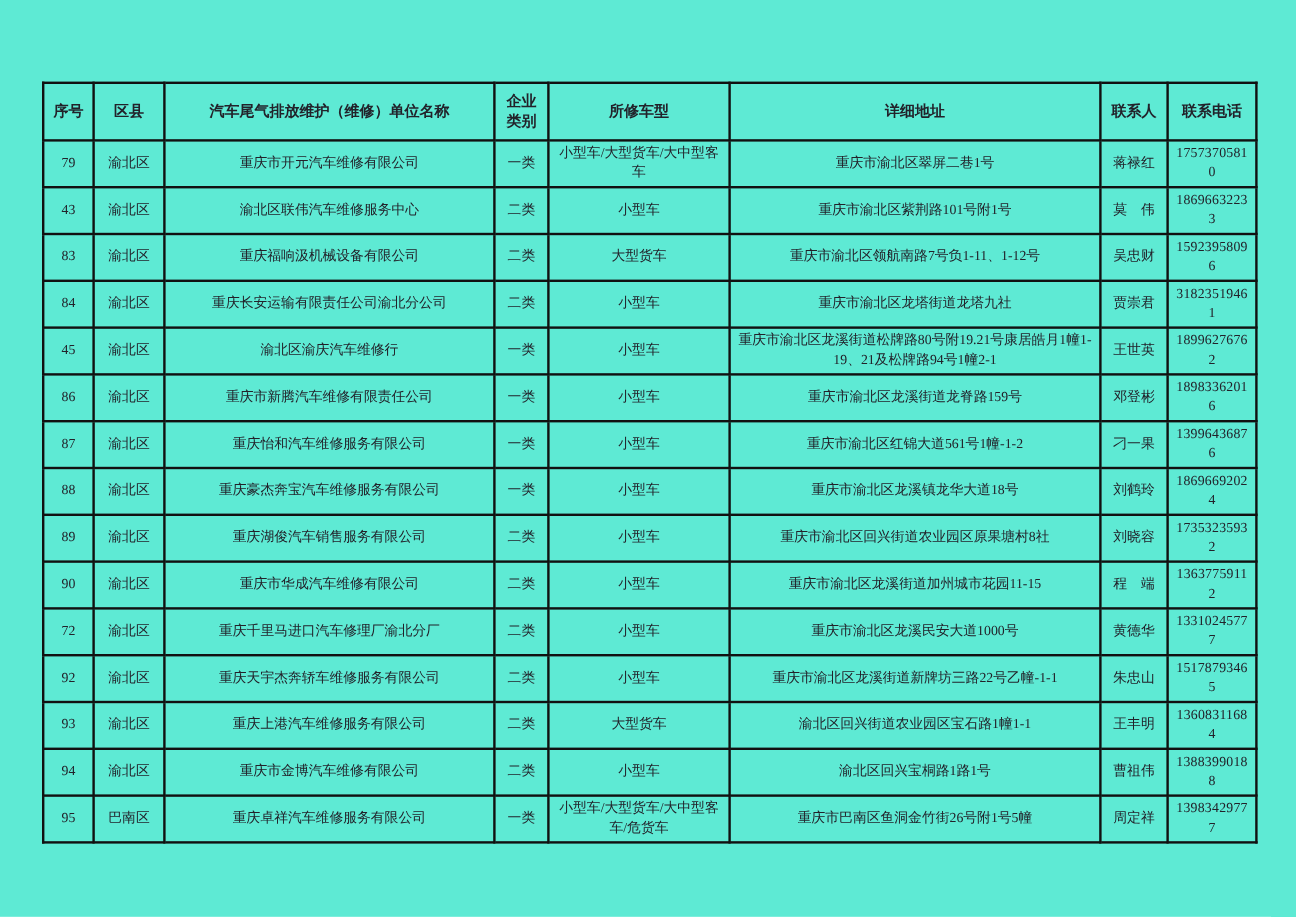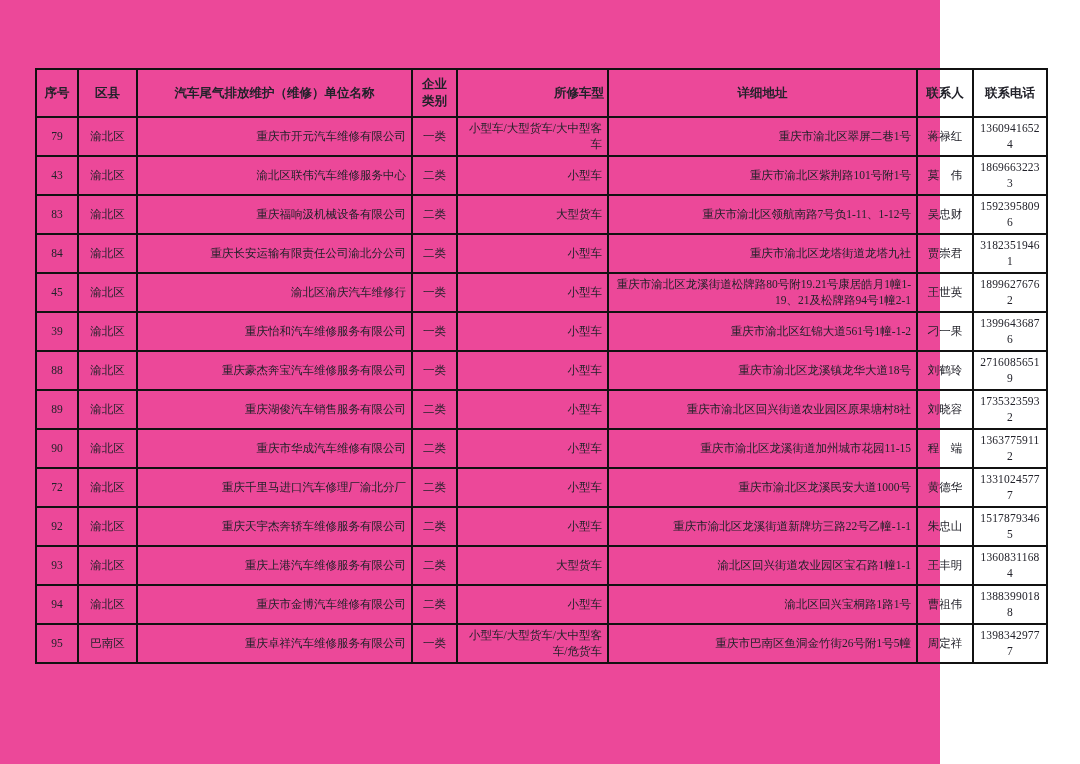--- a/index.html
+++ b/index.html
@@ -1,21 +1,21 @@
 <!DOCTYPE html>
 <html><head>
 <meta charset="utf-8">
 <style>
   html,body{margin:0;padding:0;background:#ffffff;}
   body{
     width:1080px;height:764px;overflow:hidden;
     font-family:"Liberation Serif","DejaVu Serif",serif;
     color:#22222a;
   }
-  .page{position:relative;width:940px;height:764px;background:#ec4899;text-decoration:underline;}
+  .page{position:relative;width:1080px;height:764px;background:#5eead4;text-decoration:underline;}
   table.units{
     position:absolute;left:35px;top:68px;
     width:1011px;
     border-collapse:collapse;
     table-layout:fixed;
   }
   table.units th, table.units td{
     border:2px solid #111111;
     padding:3px 5px;
     font-size:11.5px;
@@ -25,21 +25,21 @@
     overflow:hidden;
   }
   table.units th{
     font-size:12.5px;
     font-weight:bold;
     padding:4px 3px;
     height:38px;
   }
   table.units td{height:22px;}
   .al-center{text-align:center;}
-  .al-left{text-align:right;}
+  .al-left{text-align:center;}
   td.cell-phone{font-size:12px;letter-spacing:0.2px;}
   td.cell-index{font-size:12px;}
 </style>
 </head>
 <body>
 
 <div class="page">
   <table class="units">
     <colgroup>
         <col style="width: 42px;">
@@ -65,21 +65,21 @@
       </thead>
     <tbody>
         <tr>
           <td class="al-center cell-index">79</td>
           <td class="al-center cell-district">渝北区</td>
           <td class="al-left cell-company">重庆市开元汽车维修有限公司</td>
           <td class="al-center cell-category">一类</td>
           <td class="al-left cell-vehicle_types">小型车/大型货车/大中型客车</td>
           <td class="al-left cell-address">重庆市渝北区翠屏二巷1号</td>
           <td class="al-center cell-contact">蒋禄红</td>
-          <td class="al-center cell-phone">13609416524</td>
+          <td class="al-center cell-phone">17573705810</td>
         </tr>
         <tr>
           <td class="al-center cell-index">43</td>
           <td class="al-center cell-district">渝北区</td>
           <td class="al-left cell-company">渝北区联伟汽车维修服务中心</td>
           <td class="al-center cell-category">二类</td>
           <td class="al-left cell-vehicle_types">小型车</td>
           <td class="al-left cell-address">重庆市渝北区紫荆路101号附1号</td>
           <td class="al-center cell-contact">莫　伟</td>
           <td class="al-center cell-phone">18696632233</td>
@@ -108,38 +108,48 @@
           <td class="al-center cell-index">45</td>
           <td class="al-center cell-district">渝北区</td>
           <td class="al-left cell-company">渝北区渝庆汽车维修行</td>
           <td class="al-center cell-category">一类</td>
           <td class="al-left cell-vehicle_types">小型车</td>
           <td class="al-left cell-address">重庆市渝北区龙溪街道松牌路80号附19.21号康居皓月1幢1-19、21及松牌路94号1幢2-1</td>
           <td class="al-center cell-contact">王世英</td>
           <td class="al-center cell-phone">18996276762</td>
         </tr>
         <tr>
-          <td class="al-center cell-index">39</td>
+          <td class="al-center cell-index">86</td>
+          <td class="al-center cell-district">渝北区</td>
+          <td class="al-left cell-company">重庆市新腾汽车维修有限责任公司</td>
+          <td class="al-center cell-category">一类</td>
+          <td class="al-left cell-vehicle_types">小型车</td>
+          <td class="al-left cell-address">重庆市渝北区龙溪街道龙脊路159号</td>
+          <td class="al-center cell-contact">邓登彬</td>
+          <td class="al-center cell-phone">18983362016</td>
+        </tr>
+        <tr>
+          <td class="al-center cell-index">87</td>
           <td class="al-center cell-district">渝北区</td>
           <td class="al-left cell-company">重庆怡和汽车维修服务有限公司</td>
           <td class="al-center cell-category">一类</td>
           <td class="al-left cell-vehicle_types">小型车</td>
           <td class="al-left cell-address">重庆市渝北区红锦大道561号1幢-1-2</td>
           <td class="al-center cell-contact">刁一果</td>
           <td class="al-center cell-phone">13996436876</td>
         </tr>
         <tr>
           <td class="al-center cell-index">88</td>
           <td class="al-center cell-district">渝北区</td>
           <td class="al-left cell-company">重庆豪杰奔宝汽车维修服务有限公司</td>
           <td class="al-center cell-category">一类</td>
           <td class="al-left cell-vehicle_types">小型车</td>
           <td class="al-left cell-address">重庆市渝北区龙溪镇龙华大道18号</td>
           <td class="al-center cell-contact">刘鹤玲</td>
-          <td class="al-center cell-phone">27160856519</td>
+          <td class="al-center cell-phone">18696692024</td>
         </tr>
         <tr>
           <td class="al-center cell-index">89</td>
           <td class="al-center cell-district">渝北区</td>
           <td class="al-left cell-company">重庆湖俊汽车销售服务有限公司</td>
           <td class="al-center cell-category">二类</td>
           <td class="al-left cell-vehicle_types">小型车</td>
           <td class="al-left cell-address">重庆市渝北区回兴街道农业园区原果塘村8社</td>
           <td class="al-center cell-contact">刘晓容</td>
           <td class="al-center cell-phone">17353235932</td>

